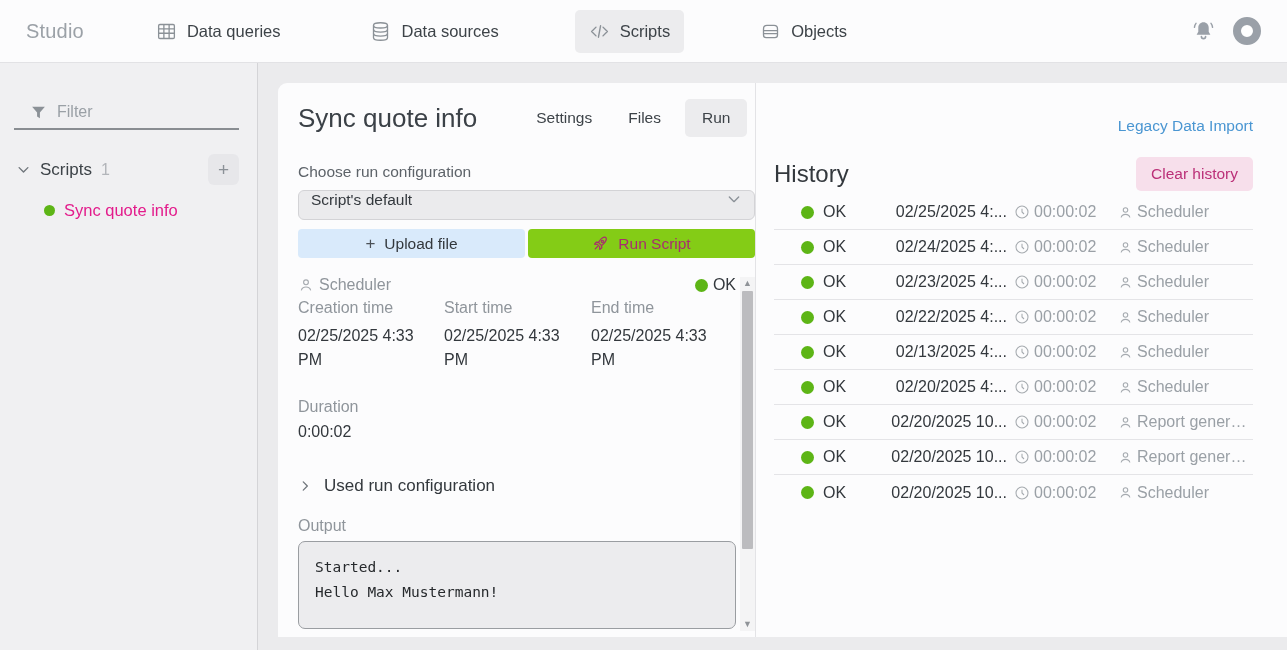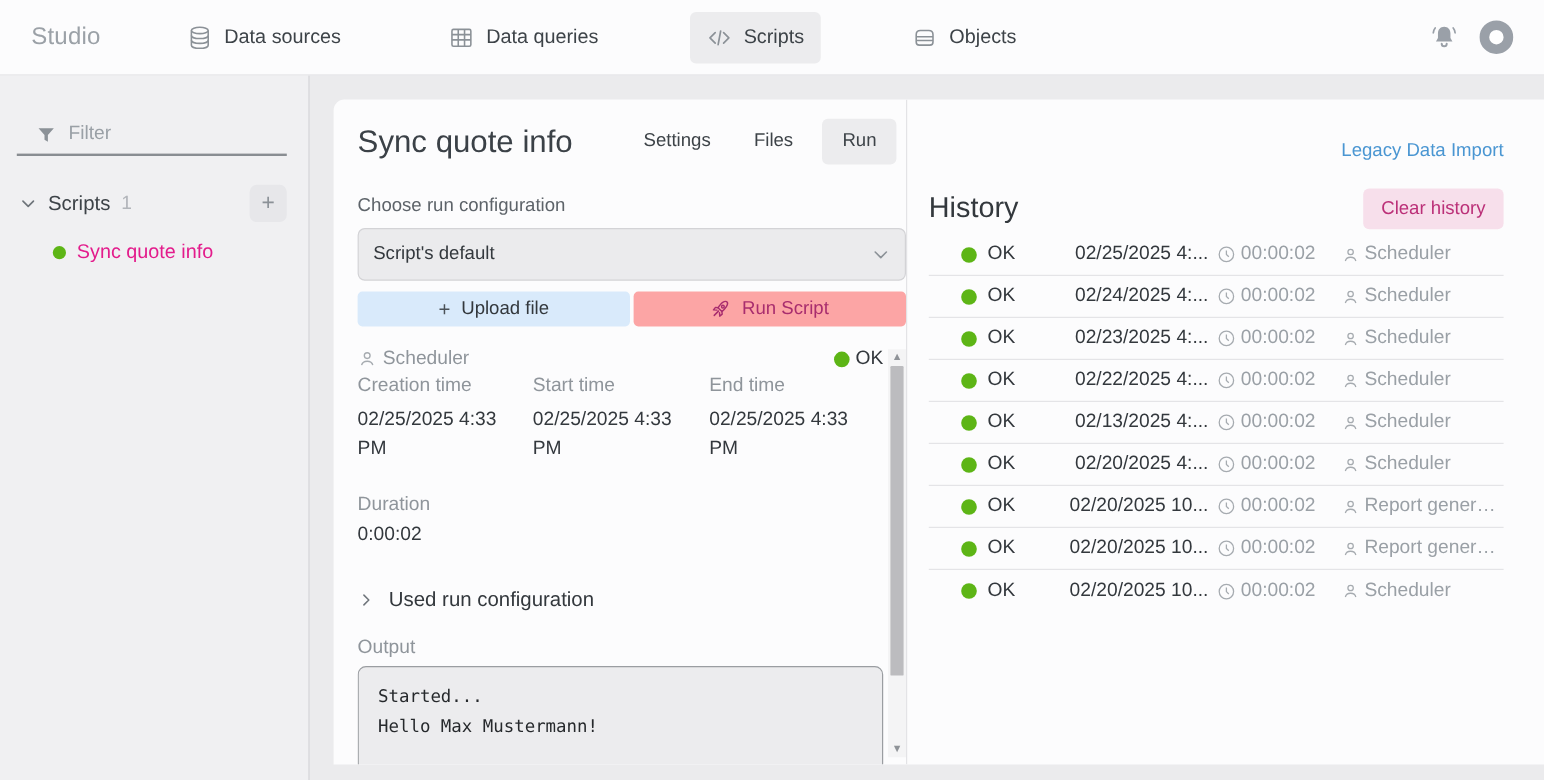--- a/index.html
+++ b/index.html
@@ -65,34 +65,34 @@
     display:flex; overflow:hidden;
   }
   .run-pane { width:477px; padding:16px 0 0 20px; flex-shrink:0; display:flex; flex-direction:column; }
   .title-row { display:flex; align-items:center; }
   .page-title { font-size:26px; color:#3b4147; font-weight:400; }
   .tabs { display:flex; align-items:flex-start; margin-left:47px; gap:12px; }
   .tab { font-size:15.5px; padding:10px 12px; cursor:pointer; color:#3d4348; border-radius:5px; }
   .tab.active { background:#ececee; padding:10px 17px; }
   .cfg-label { margin-top:26px; font-size:15.5px; color:#5d6369; }
   .select {
-    margin-top:9px; height:44px; background:#ebebed; border:1px solid #d3d3d6;
-    border-radius:6px; display:flex; align-items:center; padding:0 12px;
+    margin-top:9px; height:30px; background:#ebebed; border:1px solid #d3d3d6;
+    border-radius:6px; display:flex; align-items:flex-start; padding:0 12px;
     font-size:15.5px; color:#33383d; cursor:pointer;
   }
   .select .chev { margin-left:auto; color:#8b9197; display:flex; }
   .btn-row { display:flex; gap:3px; margin-top:9px; }
   .btn {
     flex:1; height:29px; border:none; border-radius:4px; font-size:15.5px;
     font-family:inherit; cursor:pointer; display:flex; align-items:center;
     justify-content:center; gap:9px;
   }
   .btn-upload { background:#d9eafb; color:#33383d; }
   .btn-upload .plus { font-size:17px; color:#4b5157; }
-  .btn-run { background:#fca5a5; color:#a82d6e; }
+  .btn-run { background:#84cc16; color:#a82d6e; }
   .btn-run .ricon { display:flex; color:#a82d6e; }
   
   .scroll-region { position:relative; flex:1; margin-top:11px; overflow:hidden; padding-right:19px; }
   .vscrollbar {
     position:absolute; right:0; top:8px; bottom:6px; width:15px; background:#f4f4f5;
     display:flex; flex-direction:column; align-items:center;
   }
   .sb-arrow { color:#8f9398; font-size:9px; line-height:13px; cursor:pointer; }
   .sb-thumb { width:11px; background:#bcbcbf; border-radius:1px; height:258px; margin-top:1px; cursor:grab; }
   .latest-heading { font-size:21.5px; color:#33383d; margin-top:2px; }
@@ -143,36 +143,36 @@
 </style>
 </head>
 <body>
 
 <div class="header">
   <div class="brand">Studio</div>
   <div class="nav">
     <div class="nav-item">
       <span class="nicon">
         <svg width="21" height="21" viewBox="0 0 24 24" fill="none" stroke="currentColor" stroke-width="1.5">
+          <rect x="3" y="4" width="18" height="16" rx="1.5"></rect>
+          <path d="M3 9h18M3 14h18M9 4v16M15 4v16"></path>
+        </svg>
+      </span>
+      <span>Data queries</span>
+    </div>
+    <div class="nav-item">
+      <span class="nicon">
+        <svg width="21" height="21" viewBox="0 0 24 24" fill="none" stroke="currentColor" stroke-width="1.5">
           <ellipse cx="12" cy="5" rx="8" ry="3"></ellipse>
           <path d="M4 5v4.7c0 1.7 3.6 3 8 3s8-1.3 8-3V5"></path>
           <path d="M4 9.7v4.6c0 1.7 3.6 3 8 3s8-1.3 8-3V9.7"></path>
           <path d="M4 14.3V19c0 1.7 3.6 3 8 3s8-1.3 8-3v-4.7"></path>
         </svg>
       </span>
       <span>Data sources</span>
-    </div>
-    <div class="nav-item">
-      <span class="nicon">
-        <svg width="21" height="21" viewBox="0 0 24 24" fill="none" stroke="currentColor" stroke-width="1.5">
-          <rect x="3" y="4" width="18" height="16" rx="1.5"></rect>
-          <path d="M3 9h18M3 14h18M9 4v16M15 4v16"></path>
-        </svg>
-      </span>
-      <span>Data queries</span>
     </div>
     <div class="nav-item active">
       <span class="nicon">
         <svg width="21" height="21" viewBox="0 0 24 24" fill="none" stroke="currentColor" stroke-width="1.6" stroke-linecap="round" stroke-linejoin="round">
           <path d="M8 7l-5 5 5 5M16 7l5 5-5 5M13.2 5.5l-2.4 13"></path>
         </svg>
       </span>
       <span>Scripts</span>
     </div>
     <div class="nav-item">

